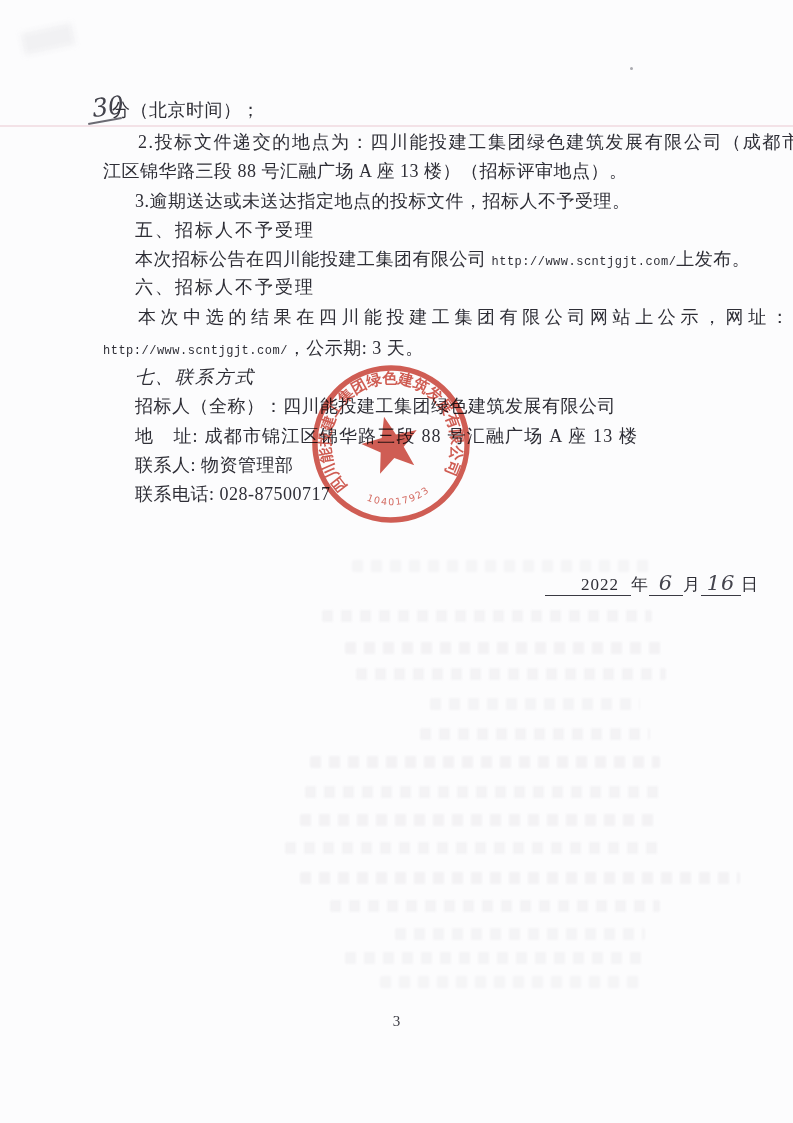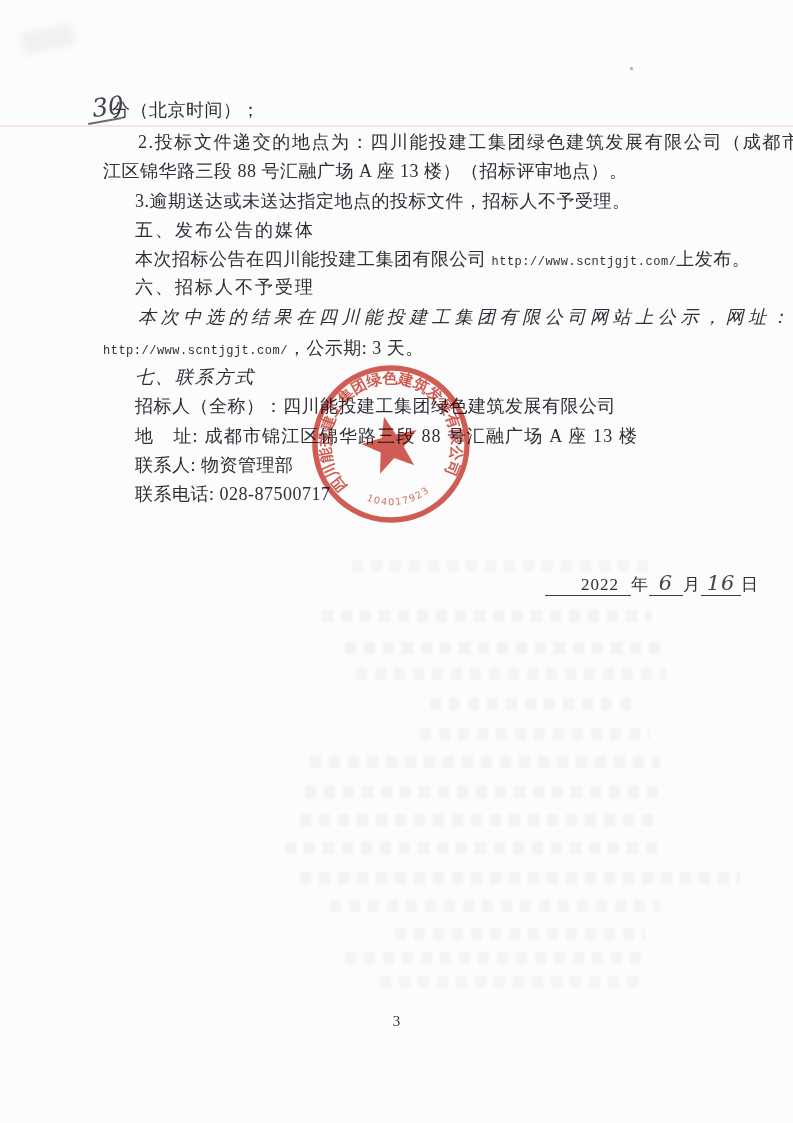--- a/index.html
+++ b/index.html
@@ -86,27 +86,27 @@
   <div class="hw-minutes hw">30</div>
   <div class="hw-underline"></div>
 
   <div class="line" style="left:112px;top:99px;">分（北京时间）；</div>
 
   <div class="line" style="left:138px;top:131px;letter-spacing:1.6px;">2.投标文件递交的地点为：四川能投建工集团绿色建筑发展有限公司（成都市锦</div>
   <div class="line" style="left:103px;top:160px;">江区锦华路三段 88 号汇融广场 A 座 13 楼）（招标评审地点）。</div>
 
   <div class="line" style="left:135px;top:190px;">3.逾期送达或未送达指定地点的投标文件，招标人不予受理。</div>
 
-  <div class="line" style="left:135px;top:219px;letter-spacing:2px;">五、发布公告的媒体</div>
+  <div class="line" style="left:135px;top:219px;letter-spacing:2px;">五、招标人不予受理</div>
 
   <div class="line" style="left:135px;top:248px;"><span>本次招标公告在四川能投建工集团有限公司 </span><span class="mono">http://www.scntjgjt.com/</span><span>上发布。</span></div>
 
   <div class="line" style="left:135px;top:276px;letter-spacing:2px;">六、招标人不予受理</div>
 
-  <div class="line" style="left:138px;top:306px;letter-spacing:4.6px;font-style:italic;">本次中选的结果在四川能投建工集团有限公司网站上公示，网址：</div>
+  <div class="line" style="left:138px;top:306px;letter-spacing:4.6px;">本次中选的结果在四川能投建工集团有限公司网站上公示，网址：</div>
   <div class="line" style="left:103px;top:337px;"><span class="mono">http://www.scntjgjt.com/</span><span>，公示期: 3 天。</span></div>
 
   <div class="line" style="left:135px;top:366px;letter-spacing:2px;font-style:italic;">七、联系方式</div>
 
   <div class="line" style="left:135px;top:395px;">招标人（全称）：四川能投建工集团绿色建筑发展有限公司</div>
   <div class="line" style="left:135px;top:425px;letter-spacing:1.2px;">地　址: 成都市锦江区锦华路三段 88 号汇融广场 A 座 13 楼</div>
   <div class="line" style="left:135px;top:454px;">联系人: 物资管理部</div>
   <div class="line" style="left:135px;top:483px;">联系电话: 028-87500717</div>
 
   <svg class="seal" viewBox="0 0 184 184">

